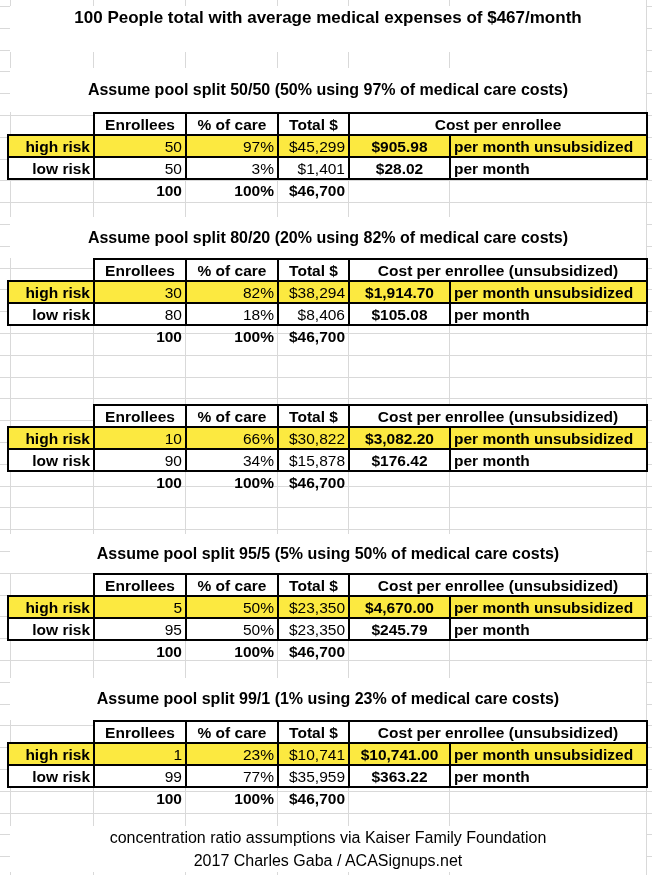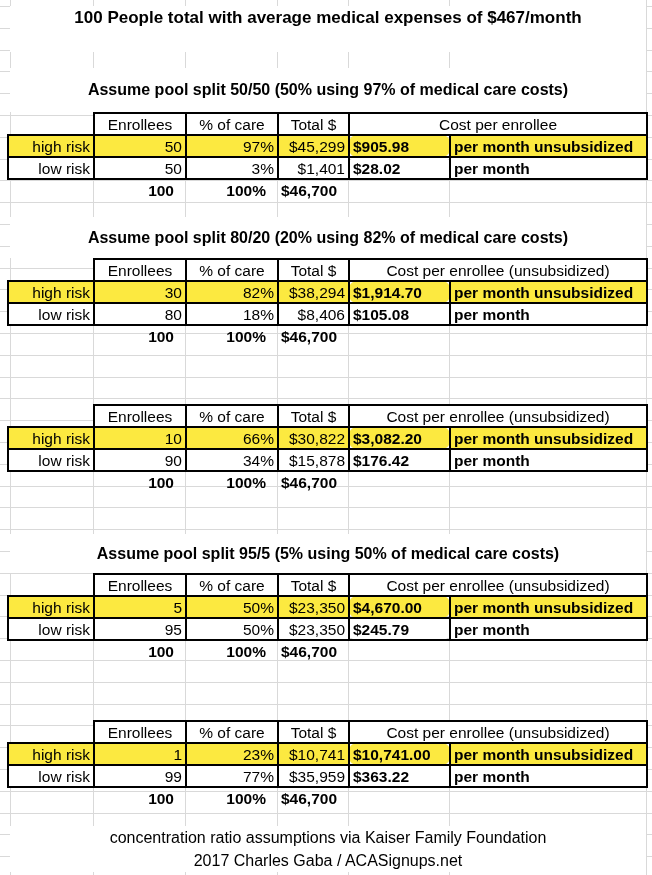--- a/index.html
+++ b/index.html
@@ -28,29 +28,29 @@
     font-weight:bold; font-size:16px; white-space:nowrap;
   }
   .footer-block { top:826px; height:46px; text-align:center; font-size:16px; }
   .footer-block div { line-height:23px; white-space:nowrap; }
   table.pool {
     position:absolute; left:7px; width:639px;
     border-collapse:collapse; table-layout:fixed;
     font-size:15.5px; line-height:19px;
   }
   table.pool td { height:20px; padding:0 3px; overflow:hidden; white-space:nowrap; }
-  td.h   { border:2px solid #000; background:#fff; font-weight:normal; text-align:center; }
+  td.h   { border:2px solid #000; background:#fff; font-weight:bold; text-align:center; }
   td.corner { border:none; background:transparent; }
   tr.hi td { background:var(--hl,#fce940); border:2px solid #000; }
   tr.lo td { background:#fff; border:2px solid #000; }
-  td.lbl  { font-weight:normal; text-align:right; padding-right:5px; }
+  td.lbl  { font-weight:bold; text-align:right; padding-right:5px; }
   td.num  { text-align:right; padding-right:4px; }
-  td.cost { text-align:left; padding-right:4px; font-weight:bold;border-radius:8px; }
+  td.cost { text-align:center; padding-right:4px; font-weight:bold; }
   td.note { text-align:left; padding-left:5px; font-weight:bold; }
-  tr.tot td { border:none; background:transparent; font-weight:bold; text-align:right; padding-right:12px; }
+  tr.tot td { border:none; background:transparent; font-weight:bold; text-align:right; padding-right:4px; }
 </style>
 </head>
 <body>
 
 <div class="sheet">
 
   <div class="merged title-block">
     <div>100 People total with average medical expenses of $467/month</div>
   </div>
 
@@ -226,20 +226,21 @@
       <td></td>
       <td>100</td>
       <td>100%</td>
       <td>$46,700</td>
       <td></td>
       <td></td>
     </tr>
   </tbody>
     </table>
 
+  <div class="merged sec-title" style="top:678px;height:42px">Assume pool split 99/1 (1% using 23% of medical care costs)</div>
   <table class="pool" style="top:720px">
     <colgroup>
         <col style="width:86px">
         <col style="width:92px">
         <col style="width:92px">
         <col style="width:71px">
         <col style="width:101px">
         <col style="width:197px">
       </colgroup>
     <tbody>

